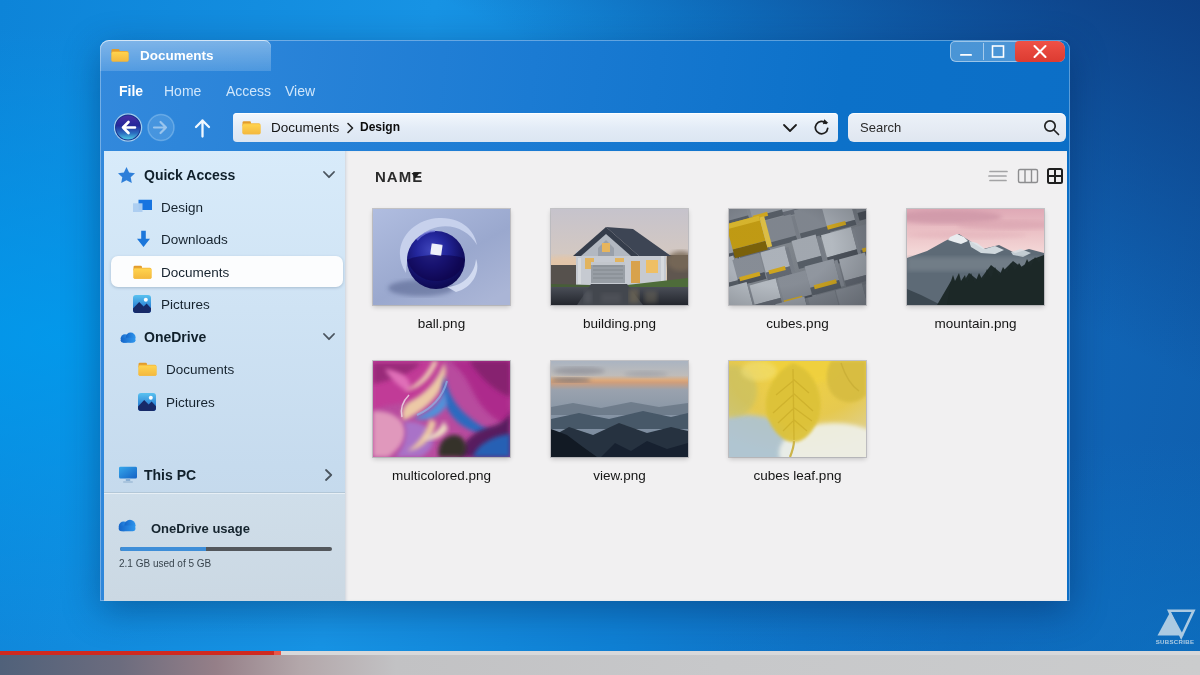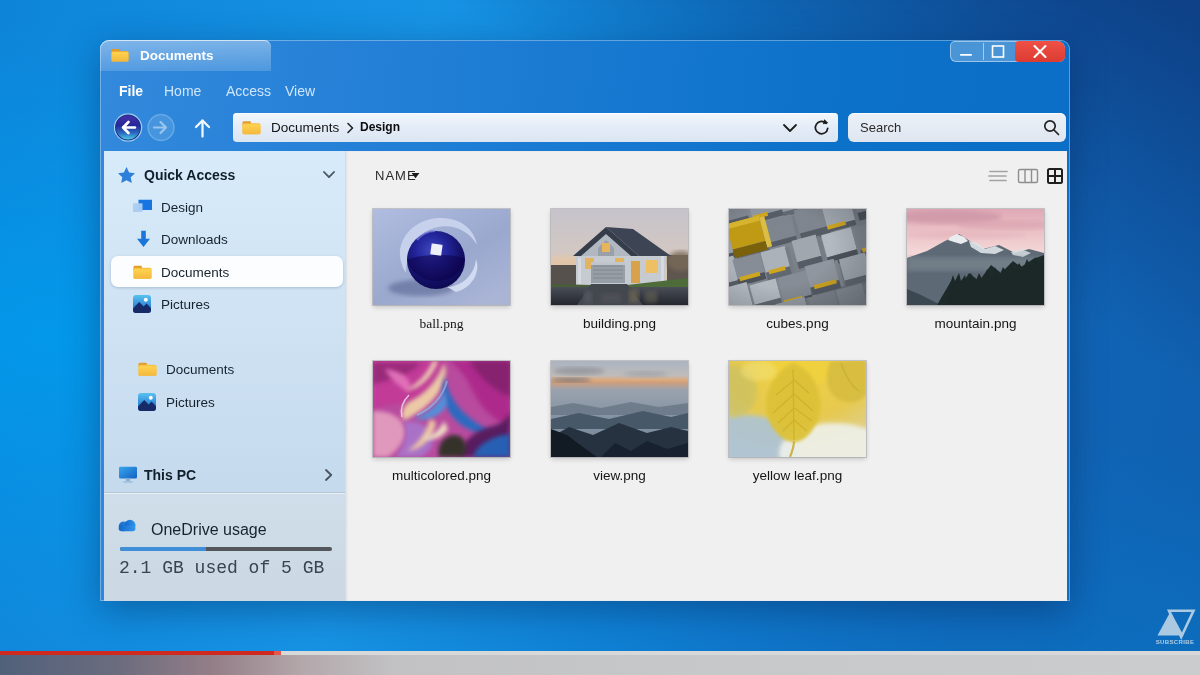--- a/index.html
+++ b/index.html
@@ -47,26 +47,26 @@
     background:linear-gradient(180deg,#d8ebfa 0%, #cfe3f4 35%, #c6dbee 70%, #c2d5e7 100%); }
   .srow { position:absolute; left:0; width:100%; height:32px; }
   .srow .label { position:absolute; top:50%; transform:translateY(-50%); font-size:13.5px; color:#16232e; }
   .srow .label.b { font-weight:bold; font-size:14px; color:#10202b; }
   .srow .icon { position:absolute; top:50%; transform:translateY(-50%); }
   #selpill { position:absolute; left:7px; top:105px; width:232px; height:31px; border-radius:7px;
     background:#fcfdfe; box-shadow:0 1px 3px rgba(60,90,120,0.28); }
   #usage { position:absolute; left:0; bottom:0; width:100%; height:109px;
     background:linear-gradient(180deg, #cfdeea 0%, #cbd8e3 100%);
     border-top:1px solid rgba(160,185,205,0.55); box-shadow:inset 0 1px 0 rgba(255,255,255,0.5); }
-  #usage .title { position:absolute; left:47px; top:28px; font-size:16px; font-weight:normal; color:#15242e; }
+  #usage .title { position:absolute; left:47px; top:28px; font-size:13px; font-weight:bold; color:#15242e; }
   #ubar { position:absolute; left:16px; top:54px; width:212px; height:4px; border-radius:2px; background:#53575c; }
   #ubar .fill { position:absolute; left:0; top:0; width:86px; height:4px; border-radius:2px 0 0 2px; background:#3e8ed8; }
-  #usage .sub { position:absolute; left:15px; top:65px; font-size:18px; color:#39454e;font-family:Liberation Mono, monospace; }
+  #usage .sub { position:absolute; left:15px; top:65px; font-size:10px; color:#39454e; }
   #content { position:absolute; left:241px; top:0; right:0; height:100%; background:#f1f0f1; box-shadow:inset 2px 0 3px -1px rgba(90,120,150,0.25); }
-  #content .hdr { position:absolute; left:30px; top:17px; font-size:13px; font-weight:normal; letter-spacing:1px; color:#2b2b2b;text-align:right; }
+  #content .hdr { position:absolute; left:30px; top:17px; font-size:15px; font-weight:bold; letter-spacing:1px; color:#2b2b2b;text-align:right; }
   .thumb { position:absolute; width:137px; height:96px; box-shadow:0 0 0 1px rgba(160,160,165,0.55), 0 2px 5px rgba(0,0,0,0.2); }
   .thumb svg { display:block; width:137px; height:96px; }
   .tlabel { position:absolute; width:137px; text-align:center; font-size:13.5px; color:#141414; }
   
   #ytred { position:absolute; left:0; top:651px; width:281px; height:4px; background:#cf2a20; z-index:30; }
   #ytgray { position:absolute; left:281px; top:651px; right:0; height:4px; background:#d7d8da; z-index:30; }
   #ytbar { position:absolute; left:0; top:655px; width:1200px; height:20px; z-index:29;
     background:linear-gradient(90deg, #50617a 0%, #6c6c7e 10%, #957f88 18%, #b3a7aa 25%, #c2c2c4 33%, #c7c8ca 60%, #cbcccd 100%); }
   #wm { position:absolute; left:1154px; top:604px; width:44px; height:44px; z-index:31; opacity:0.8; }
 </style>
@@ -187,20 +187,33 @@
               <stop offset="0" stop-color="#59c2f0"></stop>
                   <stop offset="1" stop-color="#1563c8"></stop>
             </linearGradient>
               </defs>
             <rect x="0" y="0" width="18" height="18" rx="3" fill="url(#picg)"></rect>
             <circle cx="12.8" cy="4.8" r="2" fill="#fdfdfd"></circle>
             <path d="M0 13.5 L6.2 7 L10.6 11.6 L13.6 8.6 L18 13.2 V15 a3 3 0 0 1 -3 3 H3 a3 3 0 0 1 -3 -3 Z" fill="#172a68"></path>
           </svg>
           <div class="label" style="left:57px;">Pictures</div>
         </div>
+        <div class="srow" style="top:170px;">
+          <svg class="icon" style="left:14px;" width="20" height="12" viewBox="0 0 26 16">
+            <g fill="url(#odg)">
+                <circle cx="9" cy="10" r="5.8"></circle>
+                <circle cx="16.5" cy="8.7" r="6.6"></circle>
+                <rect x="3.2" y="9" width="19.8" height="6.6" rx="3.3"></rect>
+              </g>
+          </svg>
+          <div class="label b" style="left:40px;">OneDrive</div>
+          <svg class="icon" style="left:219px;" width="12" height="8" viewBox="0 0 12 8">
+            <path d="M1 1 L6 6.2 L11 1" fill="none" stroke="#4a545e" stroke-width="1.8" stroke-linecap="round" stroke-linejoin="round"></path>
+          </svg>
+        </div>
         <div class="srow" style="top:202px;">
           <svg class="icon" style="left:34px;" width="19" height="15" viewBox="0 0 18 14">
             <rect x="0.5" y="1" width="8" height="5" rx="1.2" fill="#e29c2c"></rect>
             <rect x="0.5" y="3" width="17" height="10.5" rx="1.5" fill="#f5bc3f"></rect>
             <rect x="0.5" y="4" width="17" height="9.5" rx="1.5" fill="url(#fgrad)"></rect>
           </svg>
           <div class="label" style="left:62px;">Documents</div>
         </div>
         <div class="srow" style="top:235px;">
           <svg class="icon" style="left:34px;" width="18" height="18" viewBox="0 0 18 18">
@@ -284,21 +297,21 @@
             <rect width="137" height="96" fill="url(#ballbg)"></rect>
             <ellipse cx="48" cy="79" rx="33" ry="8" fill="#4e5a86" opacity="0.5" filter="url(#b2)"></ellipse>
             <path d="M33,64 C16,38 37,10 66,9 C90,8 102,23 104,36 C96,22 81,15 65,18 C43,22 33,44 33,64 Z" fill="#c9d3ee" opacity="0.95" filter="url(#b1)"></path>
             <path d="M74,78 C91,77 102,64 103,50 C108,63 99,79 83,83 Z" fill="#d6def3" opacity="0.92" filter="url(#b1)"></path>
             <circle cx="63" cy="51" r="29" fill="url(#ballg)"></circle>
             <path d="M34,51 C44,45 82,44 92,50 C90,62 79,72 63,72 C49,72 38,63 34,51 Z" fill="#0a0645" opacity="0.5" filter="url(#b1)"></path>
             <path d="M44,31 C49,25 56,22 62,22" stroke="#7d83e2" stroke-width="2" fill="none" opacity="0.65" filter="url(#b1)"></path>
             <rect x="58" y="35" width="11" height="11" rx="0.8" fill="#f4f6fc" opacity="0.97" transform="rotate(8 63 40)" filter="url(#b1)"></rect>
           </svg>
         </div>
-        <div class="tlabel" style="left:28px; top:165px;font-family:Liberation Serif, serif;">ball.png</div>
+        <div class="tlabel" style="left:28px; top:165px;">ball.png</div>
         <div class="thumb" style="left:206px; top:58px;">
           <svg viewBox="0 0 137 96">
             <defs>
               <linearGradient id="bsky" x1="0" y1="0" x2="0" y2="1">
                 <stop offset="0" stop-color="#c6c3cc"></stop>
                   <stop offset="0.55" stop-color="#d3c8c2"></stop>
                   <stop offset="0.78" stop-color="#dcc9b2"></stop>
                   <stop offset="1" stop-color="#d7c5ae"></stop>
               </linearGradient>
               <linearGradient id="broad" x1="0" y1="0" x2="0" y2="1">
@@ -601,21 +614,21 @@
             <ellipse cx="4" cy="30" rx="24" ry="26" fill="#bdbd6c" opacity="0.5" filter="url(#b3)"></ellipse>
             <ellipse cx="70" cy="6" rx="40" ry="18" fill="#f0d13e" opacity="0.8" filter="url(#b3)"></ellipse>
             <path d="M64,2 C42,12 31,38 40,60 C46,74 58,82 65,81 C73,82 85,72 90,56 C96,36 86,9 64,2 Z" fill="#ddc238" opacity="0.95" filter="url(#b4)"></path>
             <path d="M64,8 L65,79 M64,20 L47,34 M64,18 L80,32 M64,34 L44,52 M64,32 L84,50 M64,48 L49,62 M64,46 L83,60 M64,60 L54,70 M64,58 L78,70" stroke="#c8ab28" stroke-width="1.4" fill="none" opacity="0.65" filter="url(#b1)"></path>
             <path d="M65,80 C65,86 63,91 61,96" stroke="#ccb448" stroke-width="2.2" fill="none" filter="url(#b1)"></path>
             <path d="M102,0 H137 V34 C126,46 108,42 101,30 C96,20 97,8 102,0 Z" fill="#d6bc40" opacity="0.88" filter="url(#b4)"></path>
             <path d="M112,2 C116,14 121,24 130,30" stroke="#c3a832" stroke-width="1.4" fill="none" opacity="0.6"></path>
             <ellipse cx="30" cy="10" rx="18" ry="10" fill="#f2e27c" opacity="0.55" filter="url(#b3)"></ellipse>
           </svg>
         </div>
-        <div class="tlabel" style="left:384px; top:317px;">yellow leaf.png</div>
+        <div class="tlabel" style="left:384px; top:317px;">cubes leaf.png</div>
       </div>
     </div>
   </div>
   <div id="ytred"></div>
     <div style="position:absolute; left:274px; top:651px; width:7px; height:4px; background:#e8574a; z-index:31;"></div>
   <div id="ytgray"></div>
   <div id="ytbar"></div>
   <svg id="wm" viewBox="0 0 44 44">
     <polygon points="15,6.7 39.5,6.7 27.2,33" fill="none" stroke="#d3e2ec" stroke-width="2.6"></polygon>
     <polygon points="3.5,31.5 16.5,7.5 29.5,31.5" fill="#d3e2ec"></polygon>

